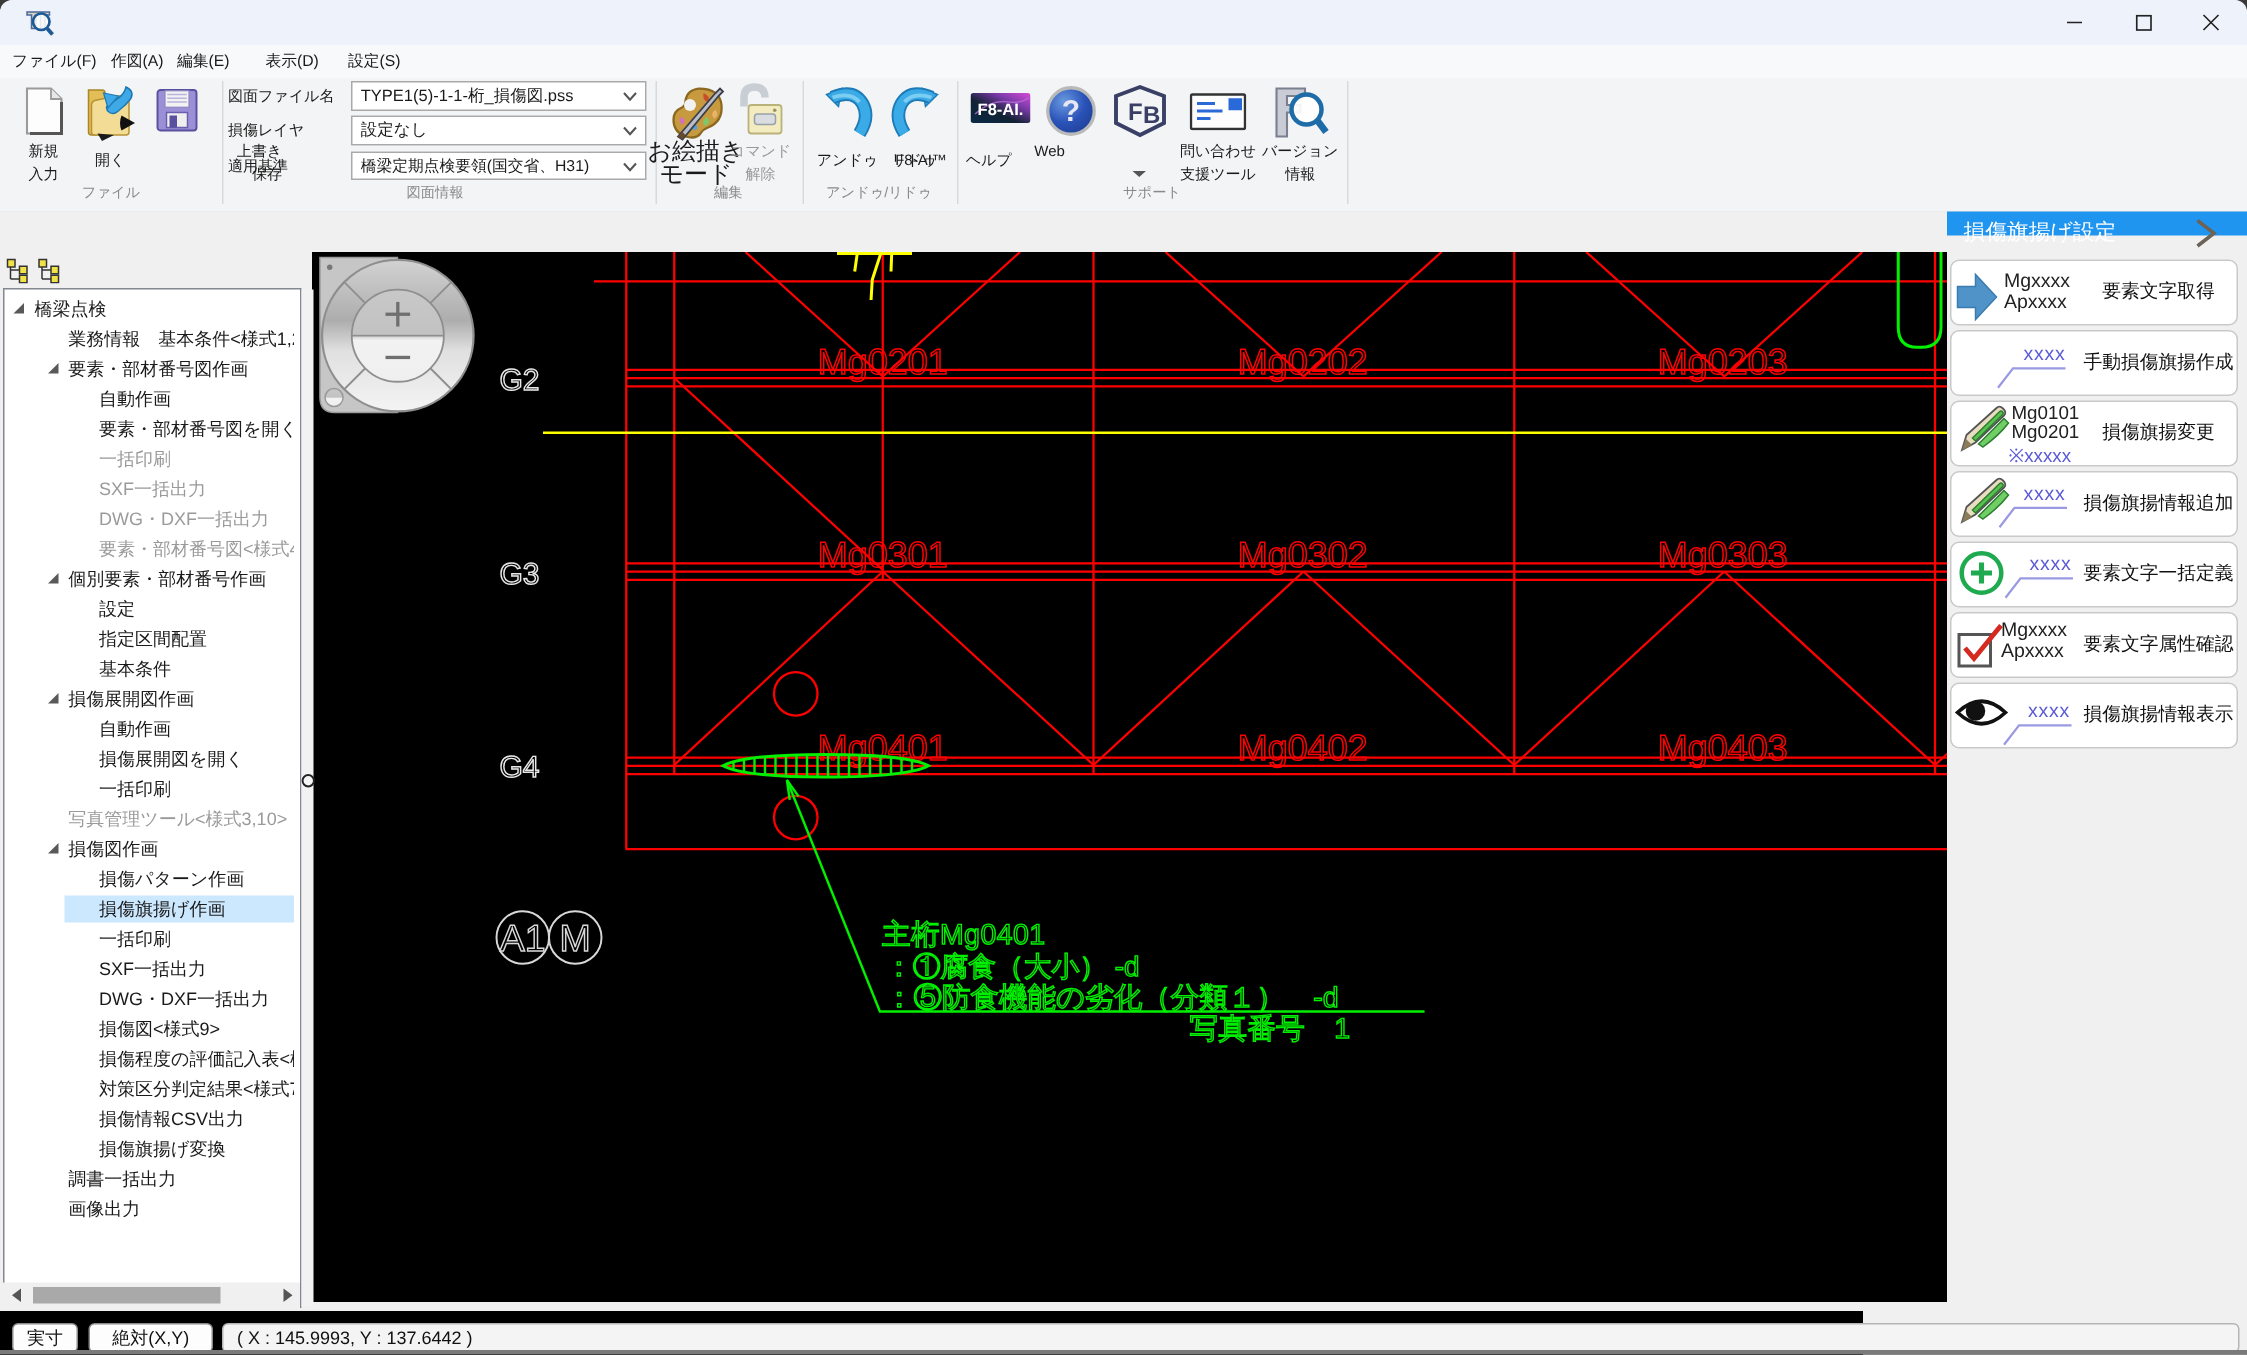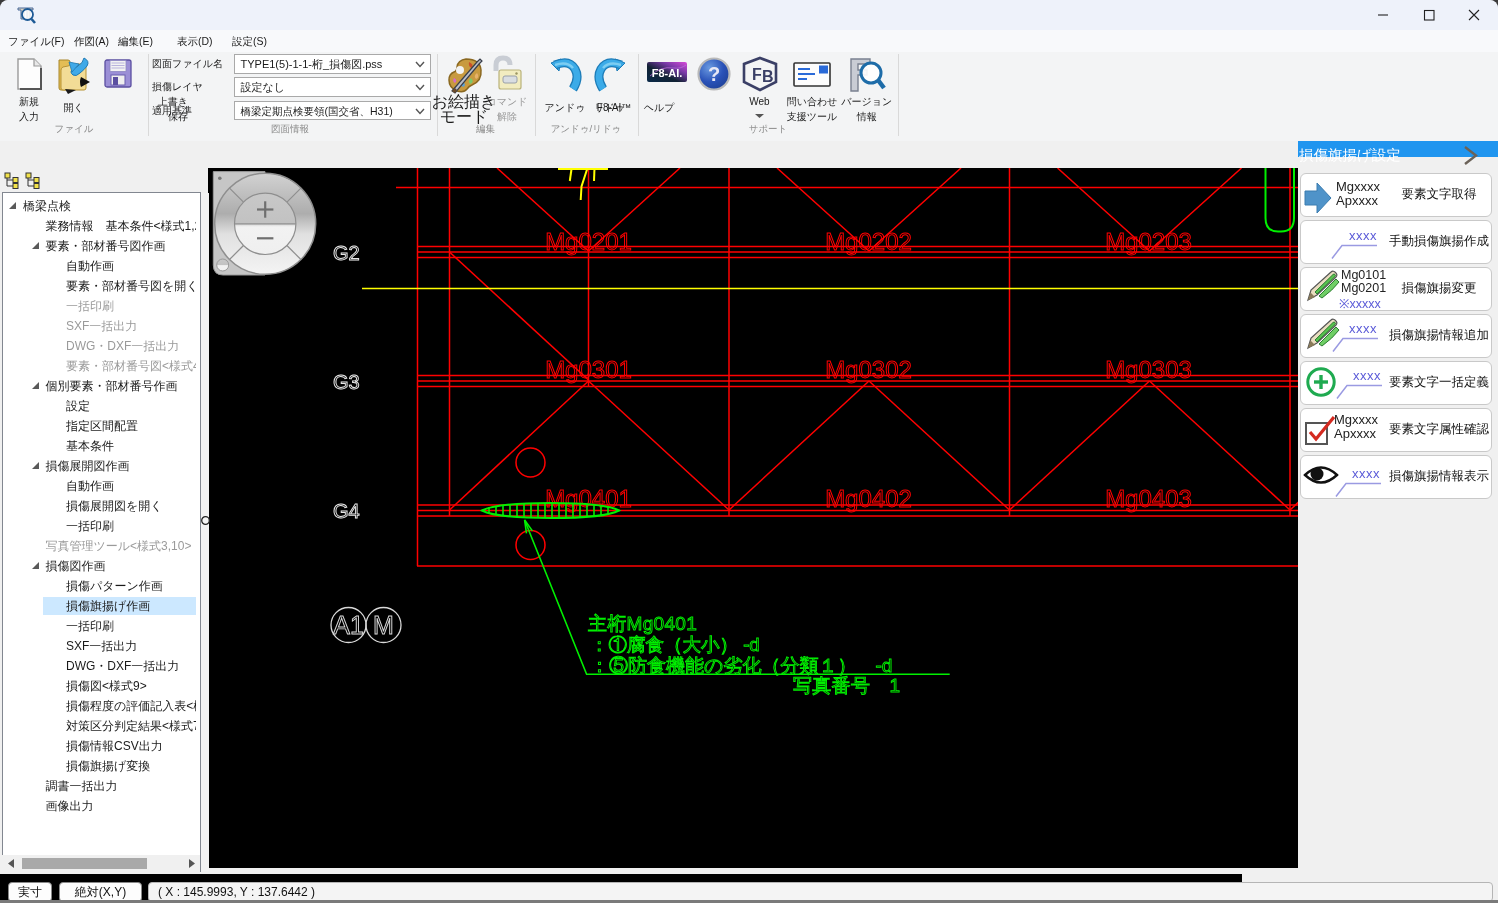--- a/index.html
+++ b/index.html
@@ -141,21 +141,21 @@
 <text x="17" y="23.5" text-anchor="middle" font-size="20" font-weight="bold" fill="#e8e8f5" font-family="Liberation Sans, sans-serif">?</text>
 </svg></div>
     <div style="position:absolute;left:643.8px;top:101px;width:140px;text-align:left;font-size:10px;color:#1a1a1a;line-height:14.5px;white-space:nowrap">ヘルプ</div>
 <div style="position:absolute;left:741px;top:56px"><svg width="38" height="36" viewBox="0 0 38 36">
 <g fill="none" stroke="#3a3f66" stroke-width="2.6">
 <path d="M19,2 L35,8 L35,26 L19,34 L3,26 L3,8 Z"></path>
 </g>
 <text x="11" y="24" font-size="16" font-weight="bold" fill="#3a3f66" font-family="Liberation Sans, sans-serif">F</text>
 <text x="21" y="26" font-size="16" font-weight="bold" fill="#3a3f66" font-family="Liberation Sans, sans-serif">B</text>
 </svg></div>
-    <div style="position:absolute;left:689.5px;top:95px;width:140px;text-align:center;font-size:10px;color:#1a1a1a;line-height:14.5px;white-space:nowrap">Web</div>
+    <div style="position:absolute;left:689.5px;top:95px;width:140px;font-size:10px;color:#1a1a1a;line-height:14.5px;white-space:nowrap">Web</div>
 <svg style="position:absolute;left:754px;top:113px" width="11" height="6">
       <path d="M1,1 L5.5,5 L10,1" fill="#555"></path>
     </svg>
 <div style="position:absolute;left:793px;top:62px"><svg width="38" height="25" viewBox="0 0 38 25">
 <rect x="1" y="1" width="36" height="23" rx="1" fill="#fdfdfd" stroke="#333" stroke-width="1.6"></rect>
 <rect x="26" y="3.5" width="9" height="8" fill="#2a6ad8"></rect>
 <g stroke="#2a6ad8" stroke-width="2">
           <line x1="5" y1="7" x2="17" y2="7"></line>
           <line x1="5" y1="12" x2="22" y2="12"></line>
           <line x1="5" y1="17" x2="14" y2="17"></line>
@@ -362,21 +362,21 @@
 <line x1="234.5" y1="223.8" x2="295.9" y2="223.8" stroke="#8e8e8e" stroke-width="1.2"></line>
 <g stroke="#6f6f6f" stroke-width="2.2">
 <line x1="257" y1="209.5" x2="273.4" y2="209.5"></line>
 <line x1="265.2" y1="201.3" x2="265.2" y2="217.7"></line>
 <line x1="257" y1="238.3" x2="273.4" y2="238.3"></line>
 </g>
 </svg>
 <svg style="position:absolute;left:200px;top:515px;z-index:5" width="11" height="11">
       <circle cx="5.5" cy="5.5" r="3.8" fill="#f5f5f5" stroke="#222" stroke-width="1.3"></circle>
     </svg>
-<div style="position:absolute;left:1298px;top:141px;width:200px;height:16px;background:#2095ef;color:#fff;font-size:14.5px;line-height:28.5px;padding-left:1px;box-sizing:border-box">損傷旗揚げ設定</div>
+<div style="position:absolute;left:1298px;top:141px;width:200px;height:16px;background:#2095ef;color:#fff;font-size:14.5px;line-height:28.5px;padding-left:11px;box-sizing:border-box">損傷旗揚げ設定</div>
 <svg style="position:absolute;left:1458px;top:145px" width="24" height="21">
       <path d="M7,2 L18,10.5 L7,19" fill="none" stroke="#6b6258" stroke-width="2.4"></path>
     </svg>
 <div style="position:absolute;left:1300px;top:172.5px;width:192px;height:44px;background:#fff;border:1px solid #c9c9c9;border-radius:6px;box-sizing:border-box"></div>
     <svg style="position:absolute;left:1303px;top:181px" width="30" height="34">
       <path d="M2,10 L14,10 L14,2 L28,17 L14,32 L14,24 L2,24 Z" fill="#4f93c9" stroke="#3a7cb0" stroke-width="1"></path>
     </svg>
     <div style="position:absolute;left:1336px;top:180px;font-size:13px;color:#222;line-height:13.5px">Mgxxxx<br>Apxxxx</div>
     <div style="position:absolute;left:1384px;top:172.5px;width:110px;height:44px;display:flex;align-items:center;justify-content:center;font-size:12.5px;color:#111;white-space:nowrap">要素文字取得</div>
 <div style="position:absolute;left:1300px;top:219.5px;width:192px;height:44px;background:#fff;border:1px solid #c9c9c9;border-radius:6px;box-sizing:border-box"></div>

